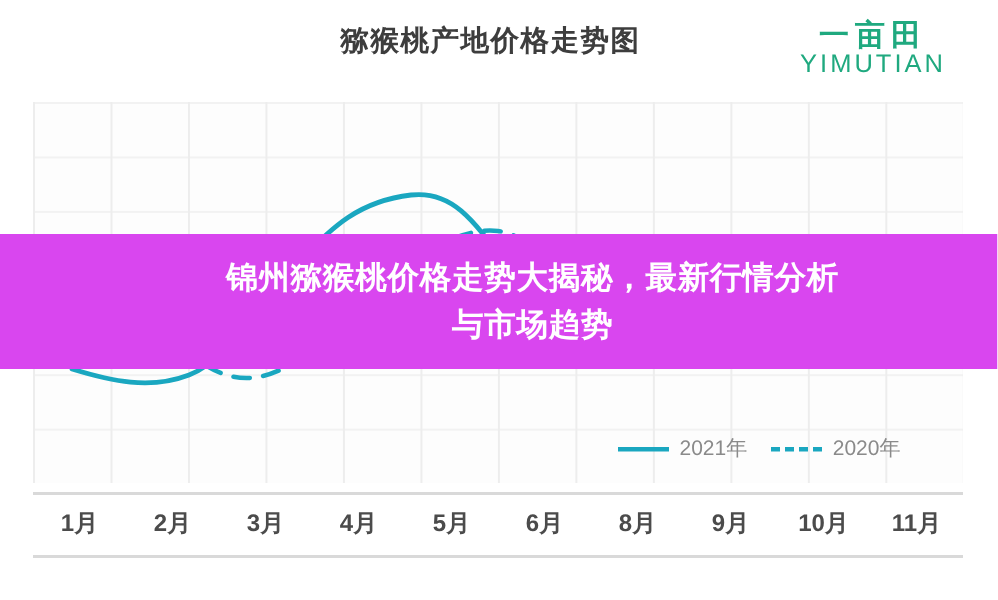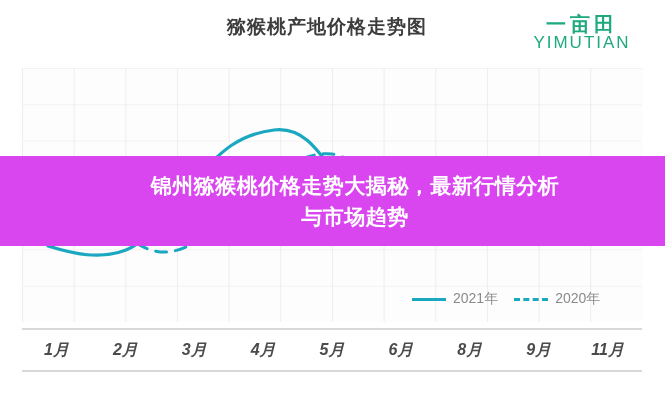--- a/index.html
+++ b/index.html
@@ -90,21 +90,20 @@
     height: 40px;
     display: flex;
   }
   .xtick {
     flex: 1 1 0;
     text-align: center;
     font-size: 16px;
     font-weight: bold;
     color: #4b4b4b;
     line-height: 40px;
-    font-style: italic;
   }
   .axis-rule {
     position: absolute;
     left: 22px;
     top: 328px;
     width: 620px;
     height: 2px;
     background: #d9d9d9;
   }
   .axis-rule-bottom {
@@ -207,20 +206,21 @@
 
     <div class="xaxis">
       <div class="xtick">1月</div>
       <div class="xtick">2月</div>
       <div class="xtick">3月</div>
       <div class="xtick">4月</div>
       <div class="xtick">5月</div>
       <div class="xtick">6月</div>
       <div class="xtick">8月</div>
       <div class="xtick">9月</div>
+      <div class="xtick">10月</div>
       <div class="xtick">11月</div>
     </div>
 
   </div>
 
   <div class="banner">
     <div class="banner-text">
       <span class="banner-line">锦州猕猴桃价格走势大揭秘，最新行情分析</span>
       <span class="banner-line">与市场趋势</span>
     </div>

